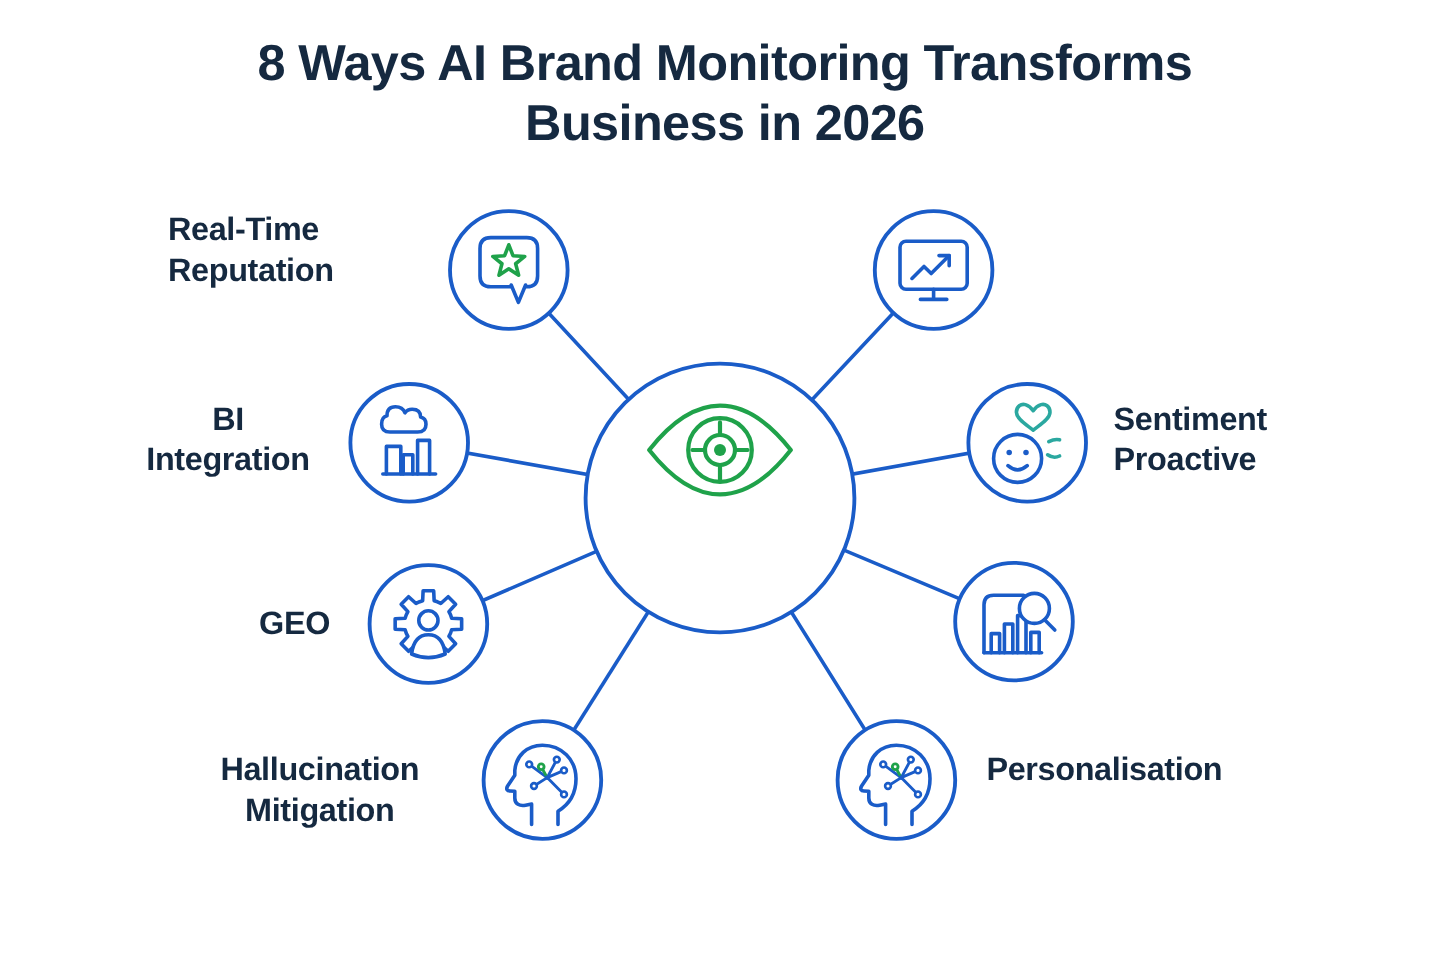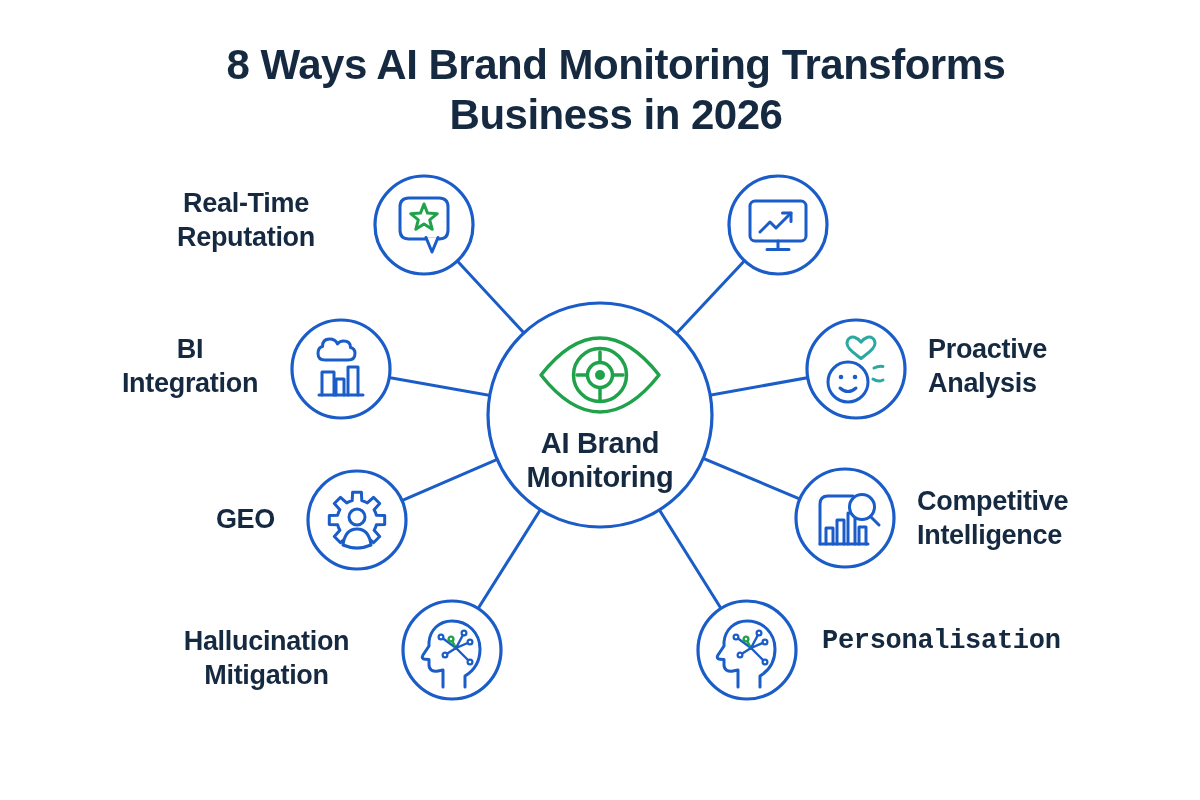--- a/index.html
+++ b/index.html
@@ -2,37 +2,37 @@
 <html style="--blue: #1A5CC8; --green: #1FA24A; --teal: #2BA8A0; --navy: #152940; --bg: #FFFFFF;"><head>
 <meta charset="utf-8">
 <style>
   html,body { margin:0; padding:0; background:#e8e8e8; }
   .stage {
     position:relative; width:1200px; height:800px; margin:0 auto;
     background:var(--bg,#fff); overflow:hidden;
     font-family:"Liberation Sans", sans-serif;
   }
   .title {
-    position:absolute; top:24px; left:180px; width:840px; margin:16px;
+    position:absolute; top:24px; left:180px; width:840px; margin:4px;
     text-align:center; font-size:42px; line-height:50px; font-weight:bold;
     letter-spacing:-0.5px; color:var(--navy,#152940);
   }
   .diagram { position:absolute; left:0; top:0; }
   .lbl {
     position:absolute; font-size:27px; line-height:34px; font-weight:600;
     color:var(--navy,#152940); letter-spacing:-0.3px;
   }
-  .lbl-rt  { left:140px; top:186px; width:212px; text-align:center; }
+  .lbl-rt  { left:140px; top:174px; width:212px; text-align:left; }
   .lbl-pc  { left:848px; top:186px; width:280px; }
   .lbl-bi  { left:110px; top:332px; width:160px; text-align:center; }
   .lbl-sa  { left:928px; top:332px; width:210px; }
   .lbl-geo { left:115px; top:502px; width:160px; text-align:right; }
   .lbl-ci  { left:917px; top:484px; width:220px; }
   .lbl-hm  { left:160px; top:624px; width:213px; text-align:center; }
-  .lbl-pe  { left:822px; top:624px; width:280px;font-family:Liberation Mono, monospace; }
+  .lbl-pe  { left:822px; top:624px; width:280px; }
   .center-label {
     position:absolute; left:490px; top:426px; width:220px; text-align:center;
     font-size:29px; line-height:34px; font-weight:600;
     color:var(--navy,#152940); letter-spacing:-0.3px;
   }
   
   .sb  { stroke:var(--blue,#1A5CC8); fill:none;  stroke-width:3;   stroke-linecap:round; stroke-linejoin:round; }
   .sbw { stroke:var(--blue,#1A5CC8); fill:#fff;  stroke-width:3;   stroke-linecap:round; stroke-linejoin:round; }
   .sg  { stroke:var(--green,#1FA24A); fill:none; stroke-width:3;   stroke-linecap:round; stroke-linejoin:round; }
   .sgw { stroke:var(--green,#1FA24A); fill:#fff; stroke-width:2.4; stroke-linecap:round; stroke-linejoin:round; }
@@ -144,21 +144,19 @@
       <circle class="sbw" cx="17" cy="-11" r="12.5"></circle>
       <path class="sb" stroke-width="3.5" d="M 25.5,-1.5 L 34,7"></path>
     </g>
 
     <use href="#head-circuit" transform="translate(452,650)"></use>
     <use href="#head-circuit" transform="translate(747,650)"></use>
   </svg>
 
   <div class="lbl lbl-rt">Real-Time Reputation</div>
   <div class="lbl lbl-bi">BI Integration</div>
-  <div class="lbl lbl-sa">Proactive Analysis</div>
+  <div class="lbl lbl-sa">Sentiment Proactive</div>
   <div class="lbl lbl-geo">GEO</div>
-  <div class="lbl lbl-ci">Competitive Intelligence</div>
   <div class="lbl lbl-hm">Hallucination Mitigation</div>
   <div class="lbl lbl-pe">Personalisation</div>
 
-  <div class="center-label">AI Brand Monitoring</div>
 
 </div>
 
 </body></html>

